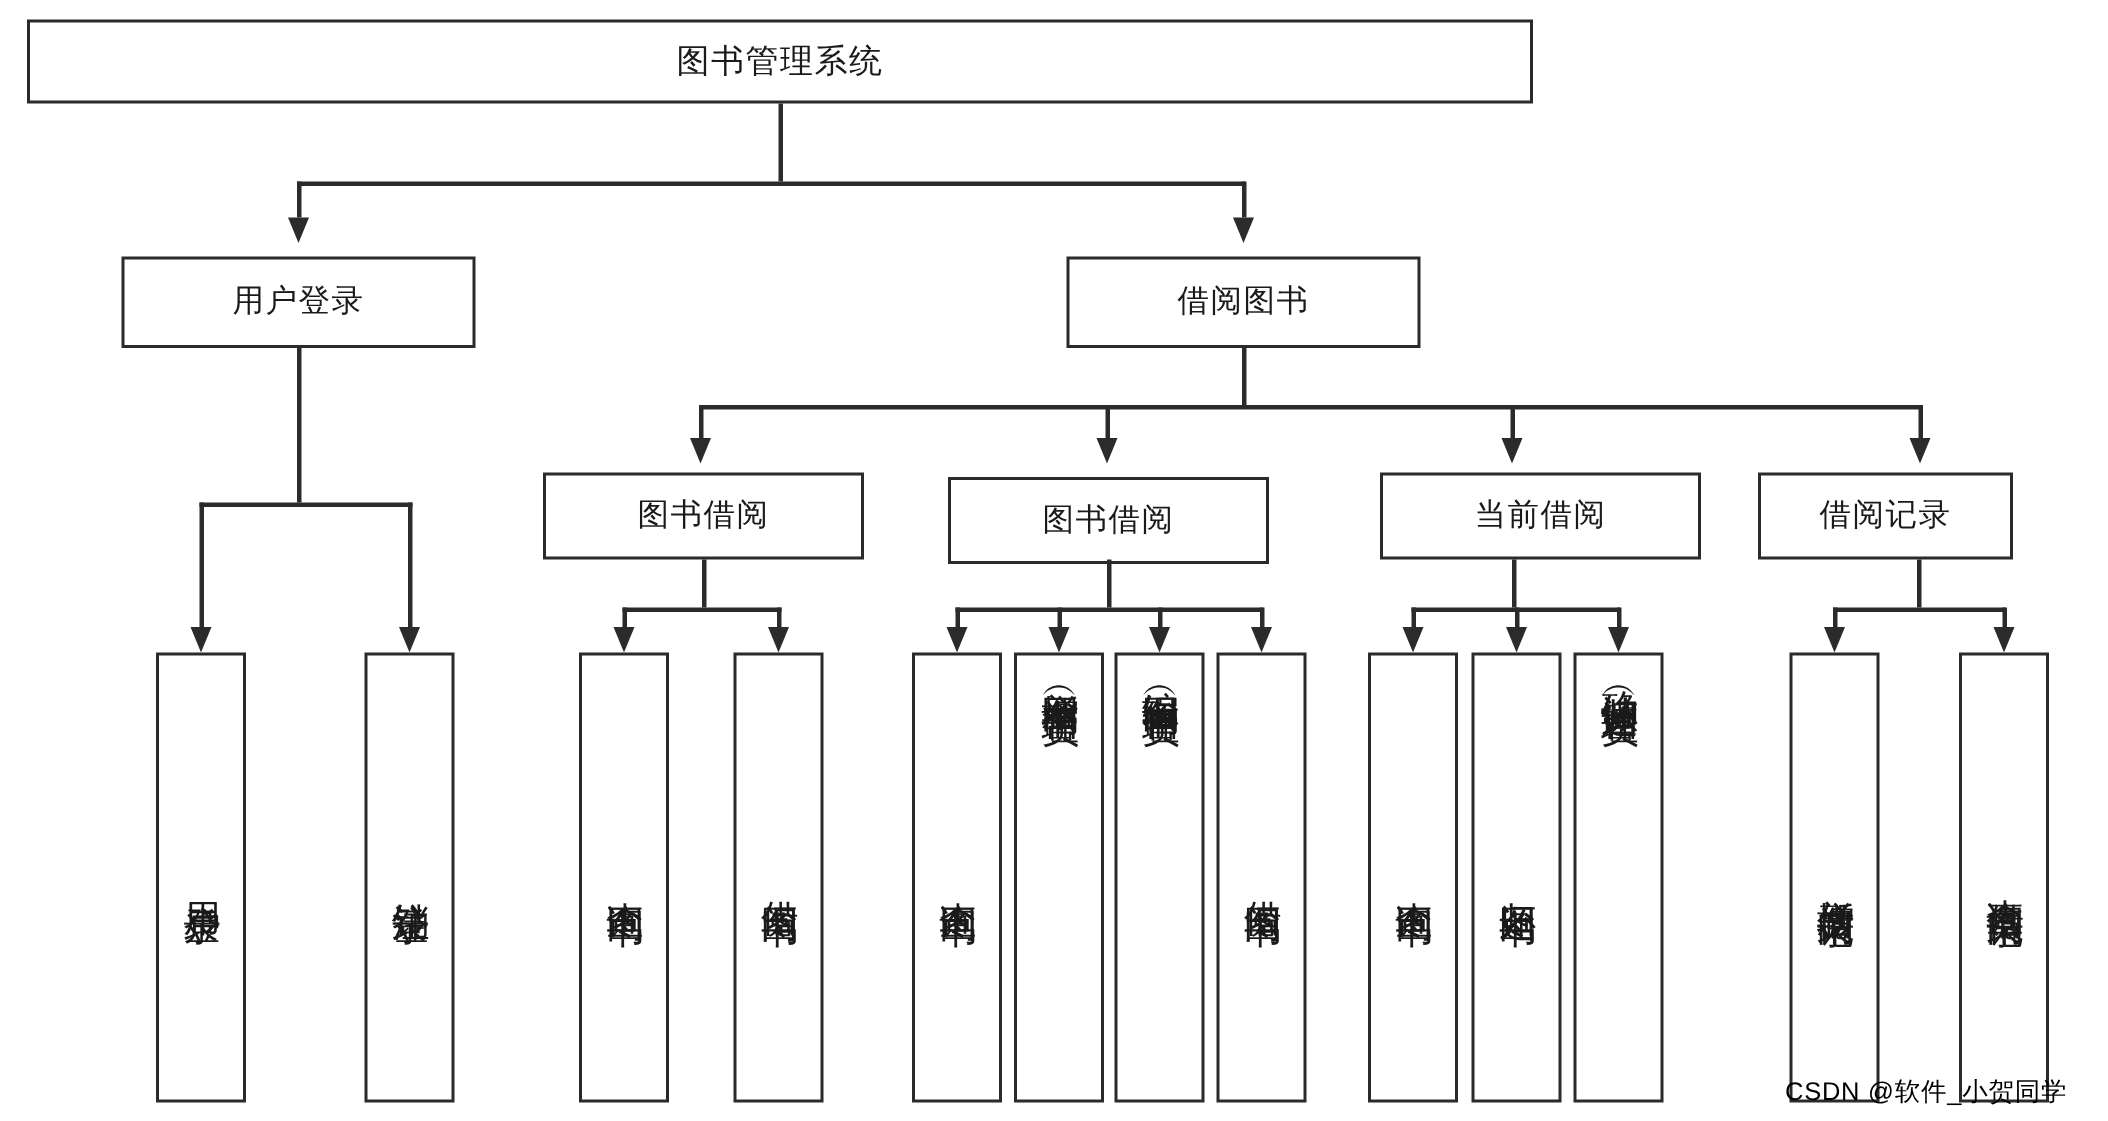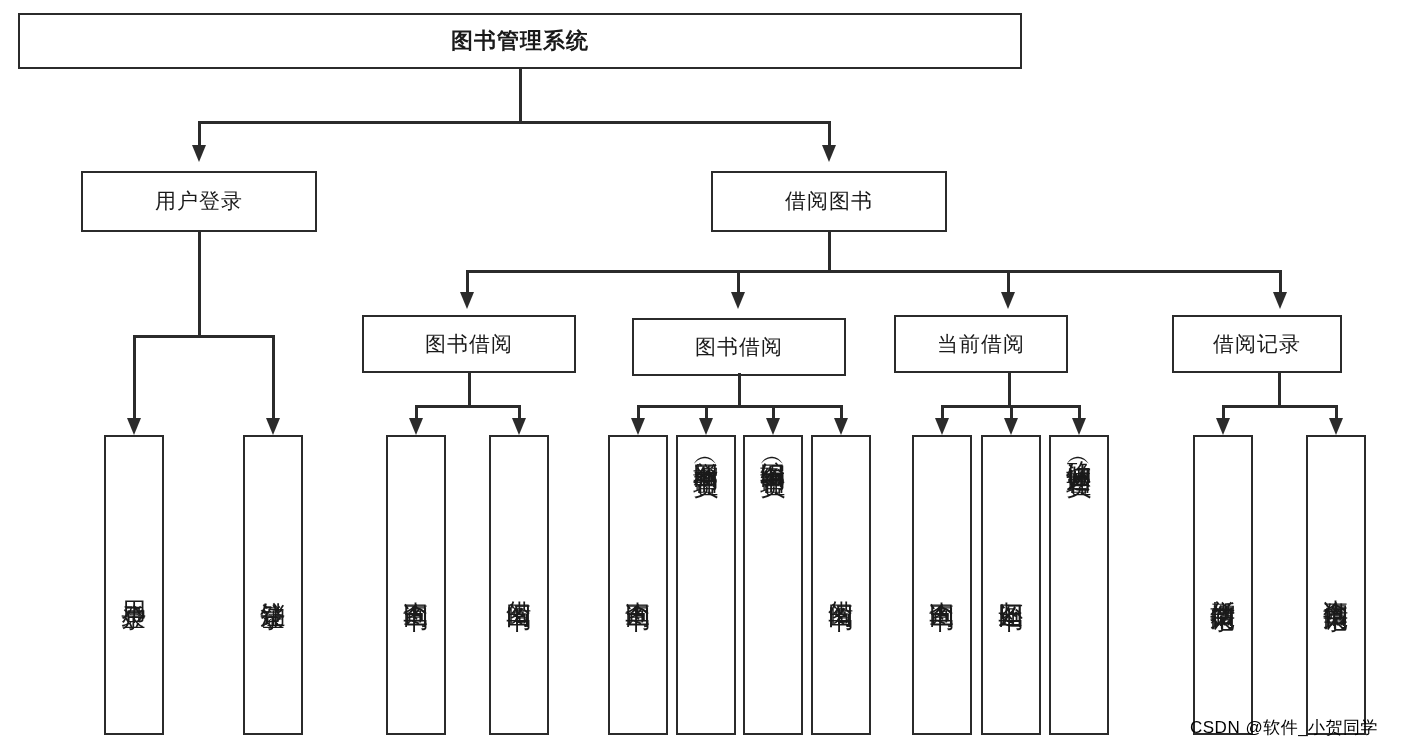--- a/index.html
+++ b/index.html
@@ -27,21 +27,21 @@
     text-align:center;
   }
   .node .lbl{
     font-size:21px;
     line-height:1.15;
     letter-spacing:1px;
     color:#1a1a1a;
     white-space:nowrap;
   }
   
-  .node.root{border-width:2px;font-weight:bold;}
+  .node.root{border-width:2px;}
   .node.root .lbl{font-size:22px;}
 
   
   .node.leaf{
     align-items:flex-start;
     justify-content:center;
     padding-top:4px;
     border-width:2.5px;
   }
   .node.leaf .vlbl{
@@ -120,21 +120,21 @@
   <div class="arrow" style="left:1001px;top:292px;"></div>
   <div class="vline" style="left:1279px;top:270px;height:22px;"></div>
   <div class="arrow" style="left:1273px;top:292px;"></div>
 
   <div class="node" style="left:362px;top:315px;width:214px;height:58px;">
     <span class="lbl">图书借阅</span>
   </div>
   <div class="node" style="left:632px;top:318px;width:214px;height:58px;">
     <span class="lbl">图书借阅</span>
   </div>
-  <div class="node" style="left:894px;top:315px;width:174px;height:58px;">
+  <div class="node" style="left:920px;top:315px;width:214px;height:58px;">
     <span class="lbl">当前借阅</span>
   </div>
   <div class="node" style="left:1172px;top:315px;width:170px;height:58px;">
     <span class="lbl">借阅记录</span>
   </div>
 
   <div class="vline" style="left:468px;top:373px;height:32px;"></div>
   <div class="hline" style="left:415px;top:405px;width:106px;"></div>
   <div class="vline" style="left:415px;top:405px;height:13px;"></div>
   <div class="arrow" style="left:409px;top:418px;"></div>

